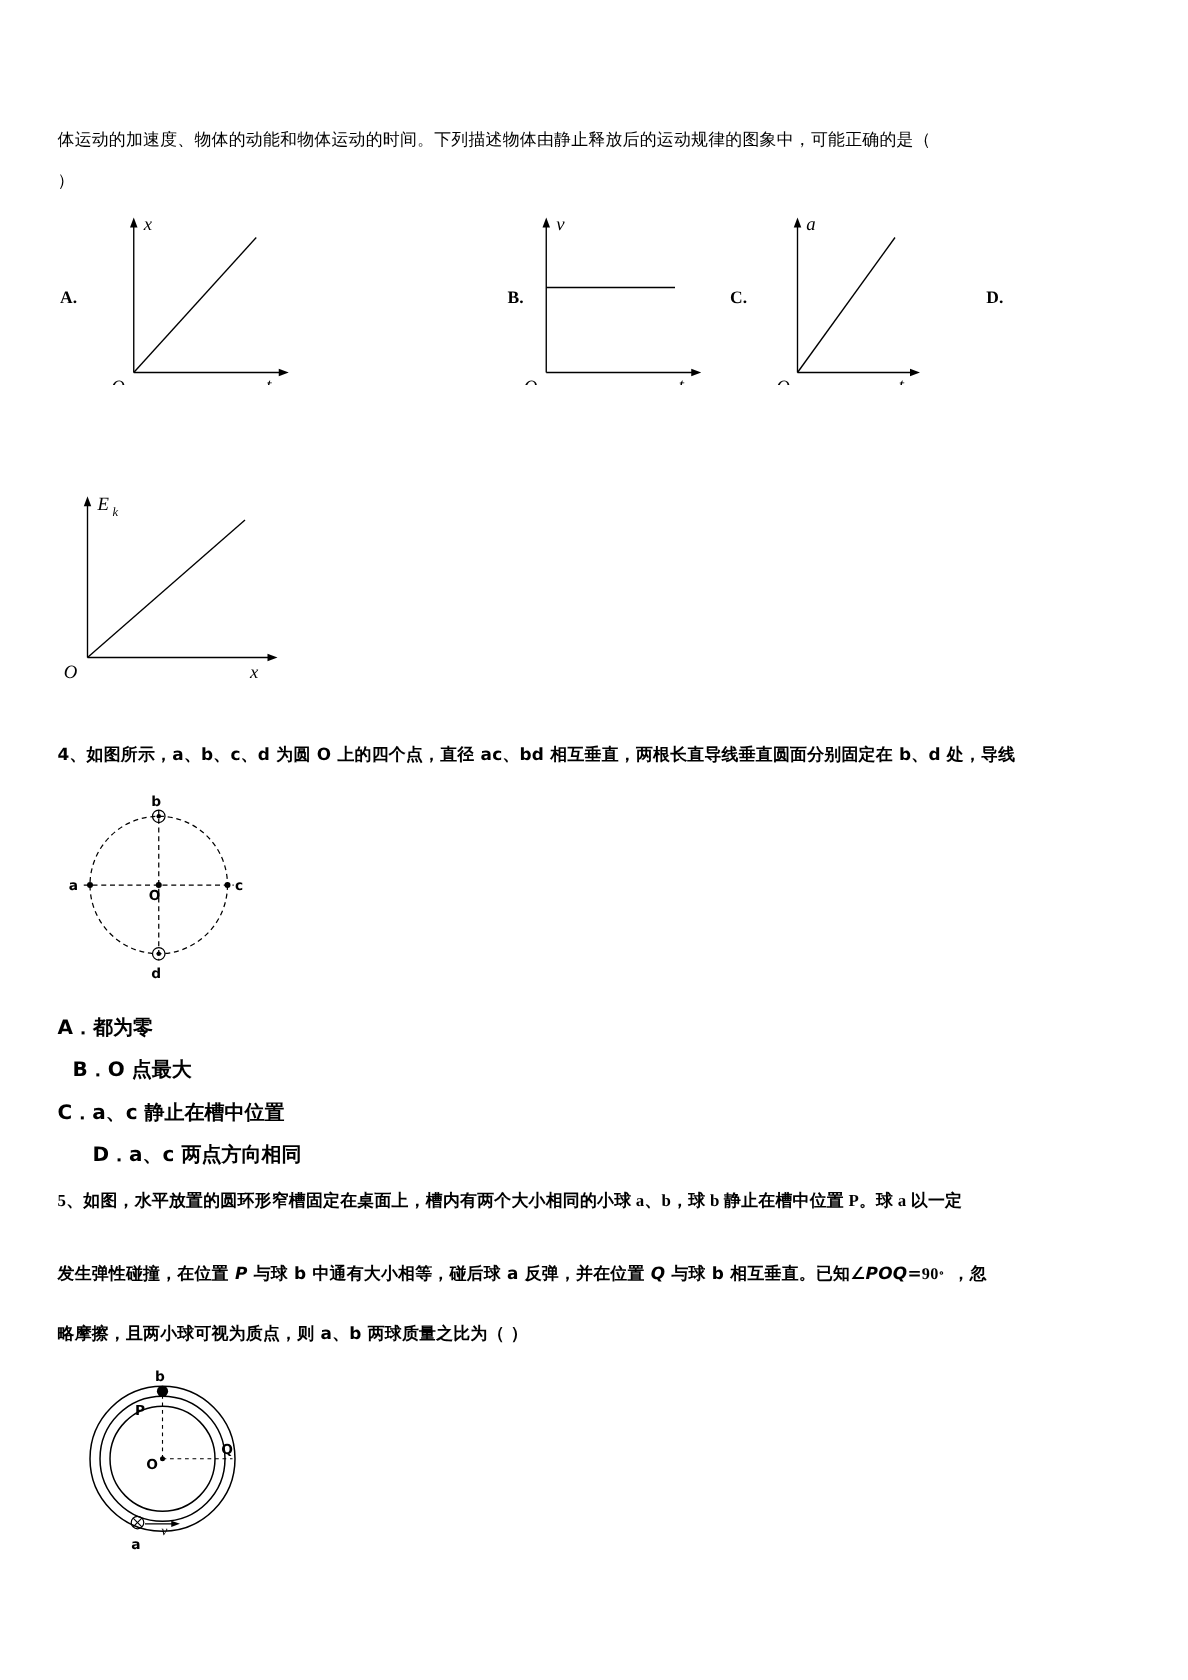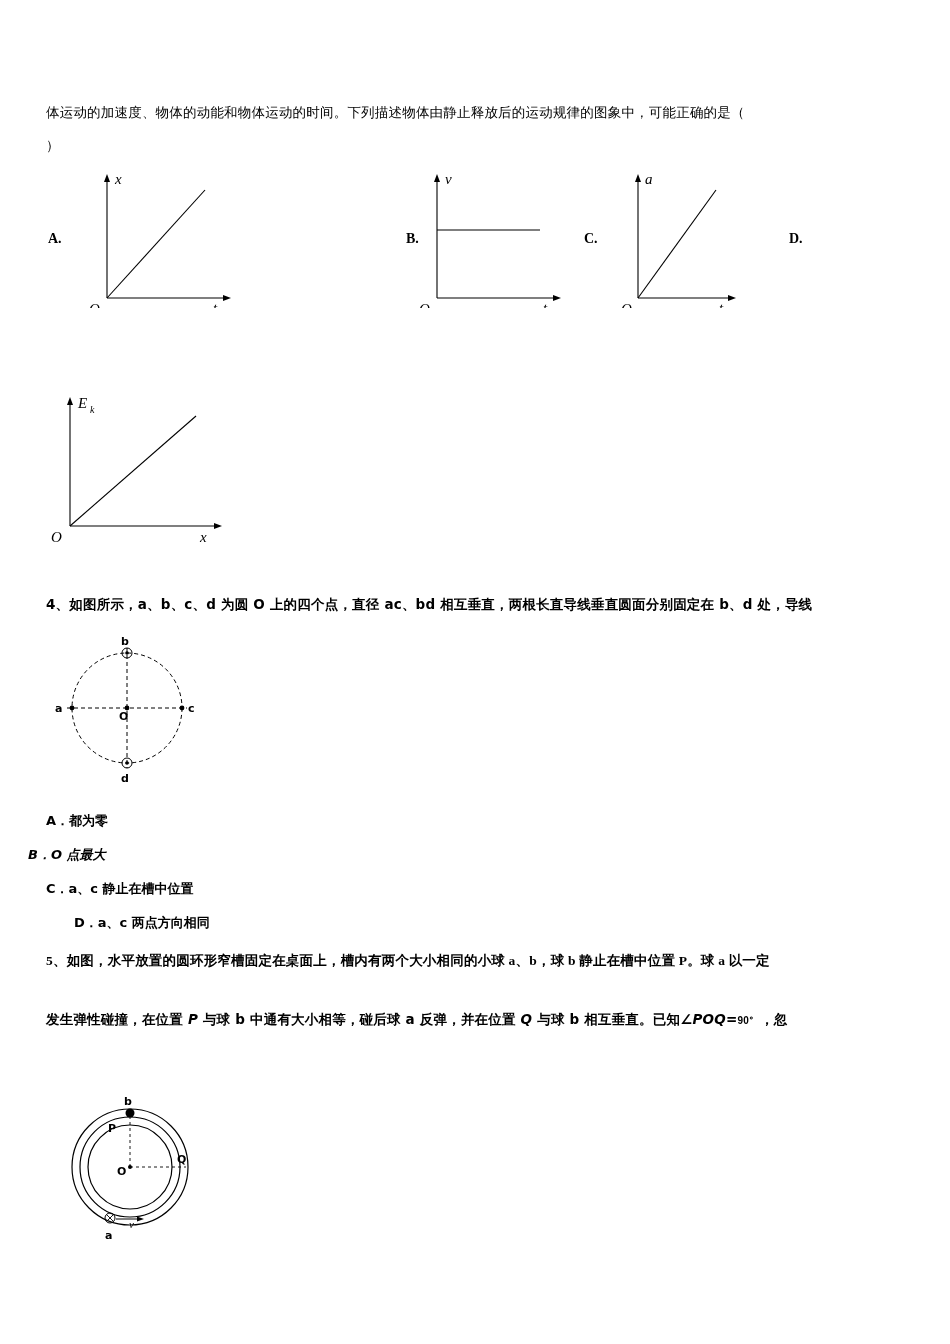--- a/index.html
+++ b/index.html
@@ -28,40 +28,40 @@
     line-height: 1.9;
     color: #000;
     letter-spacing: 0.2px;
   }
   .bold {
     font-weight: bold;
   }
   .opt-line {
     position: absolute;
     font-family: "DejaVu Sans", sans-serif;
-    font-size: 13px;
+    font-size: 16px;
     font-weight: bold;
   }
   .choice-label {
     position: absolute;
     font-family: "Liberation Serif", serif;
     font-size: 14px;
     font-weight: bold;
   }
   .fig {
     position: absolute;
   }
   .sup {
     font-size: 11px;
     vertical-align: super;
   }
   .inline-num {
-    font-family: Liberation Sans, sans-serif;
+    font-family: Liberation Serif, serif;
     font-style: normal;
-    font-size: 10px;
+    font-size: 13px;
   }
   .ital {
     font-style: italic;
   }
 </style>
 </head>
 <body>
 
 <div class="page">
 
@@ -153,32 +153,35 @@
     <circle cx="72" cy="127" r="1.8" fill="#000"></circle>
 
     <text x="66" y="9" font-family="DejaVu Sans, sans-serif" font-size="11" font-weight="bold">b</text>
     <text x="0" y="76" font-family="DejaVu Sans, sans-serif" font-size="11" font-weight="bold">a</text>
     <text x="64" y="84" font-family="DejaVu Sans, sans-serif" font-size="11" font-weight="bold">O</text>
     <text x="133" y="76" font-family="DejaVu Sans, sans-serif" font-size="11" font-weight="bold">c</text>
     <text x="66" y="146" font-family="DejaVu Sans, sans-serif" font-size="11" font-weight="bold">d</text>
   </svg>
 
   <div class="opt-line" style="left:46px; top:812px;">A．都为零</div>
-  <div class="opt-line" style="left:28px; top:846px;font-style:italic;">B．O 点最大</div>
+  <div class="opt-line" style="left:58px; top:846px;">B．O 点最大</div>
   <div class="opt-line" style="left:46px; top:880px;">C．a、c 静止在槽中位置</div>
   <div class="opt-line" style="left:46px; top:914px;margin-left:28px;">D．a、c 两点方向相同</div>
 
   <div class="q-text bold" style="left:46px; top:948px; width:880px;font-family:Liberation Serif, serif;">
     <span>5、如图，水平放置的圆环形窄槽固定在桌面上，槽内有两个大小相同的小球 a、b，球 b 静止在槽中位置 P。球 a 以一定</span>
   </div>
 
   <div class="q-text bold" style="left:46px; top:1005px; width:880px;">
     <span>发生弹性碰撞，在位置 </span><span class="ital">P</span><span> 与球 b 中通有大小相等，碰后球 a 反弹，并在位置 </span><span class="ital">Q</span><span> 与球 b 相互垂直。已知∠</span><span class="ital">POQ</span><span>=</span><span class="inline-num">90</span><span class="sup">。</span><span>，忽</span>
   </div>
 
+  <div class="q-text bold" style="left:46px; top:1055px; width:880px;">
+    <span>略摩擦，且两小球可视为质点，则 a、b 两球质量之比为（        ）</span>
+  </div>
 
   <svg class="fig" style="left:55px; top:1095px;" width="190" height="150" viewBox="0 0 190 150">
 
     <circle cx="75" cy="72" r="58" fill="none" stroke="#000" stroke-width="1.2"></circle>
 
     <circle cx="75" cy="72" r="50" fill="none" stroke="#000" stroke-width="1.2"></circle>
 
     <circle cx="75" cy="72" r="42" fill="none" stroke="#000" stroke-width="1.2"></circle>
 
     <line x1="75" y1="72" x2="131" y2="72" stroke="#000" stroke-width="0.9" stroke-dasharray="3,3"></line>

